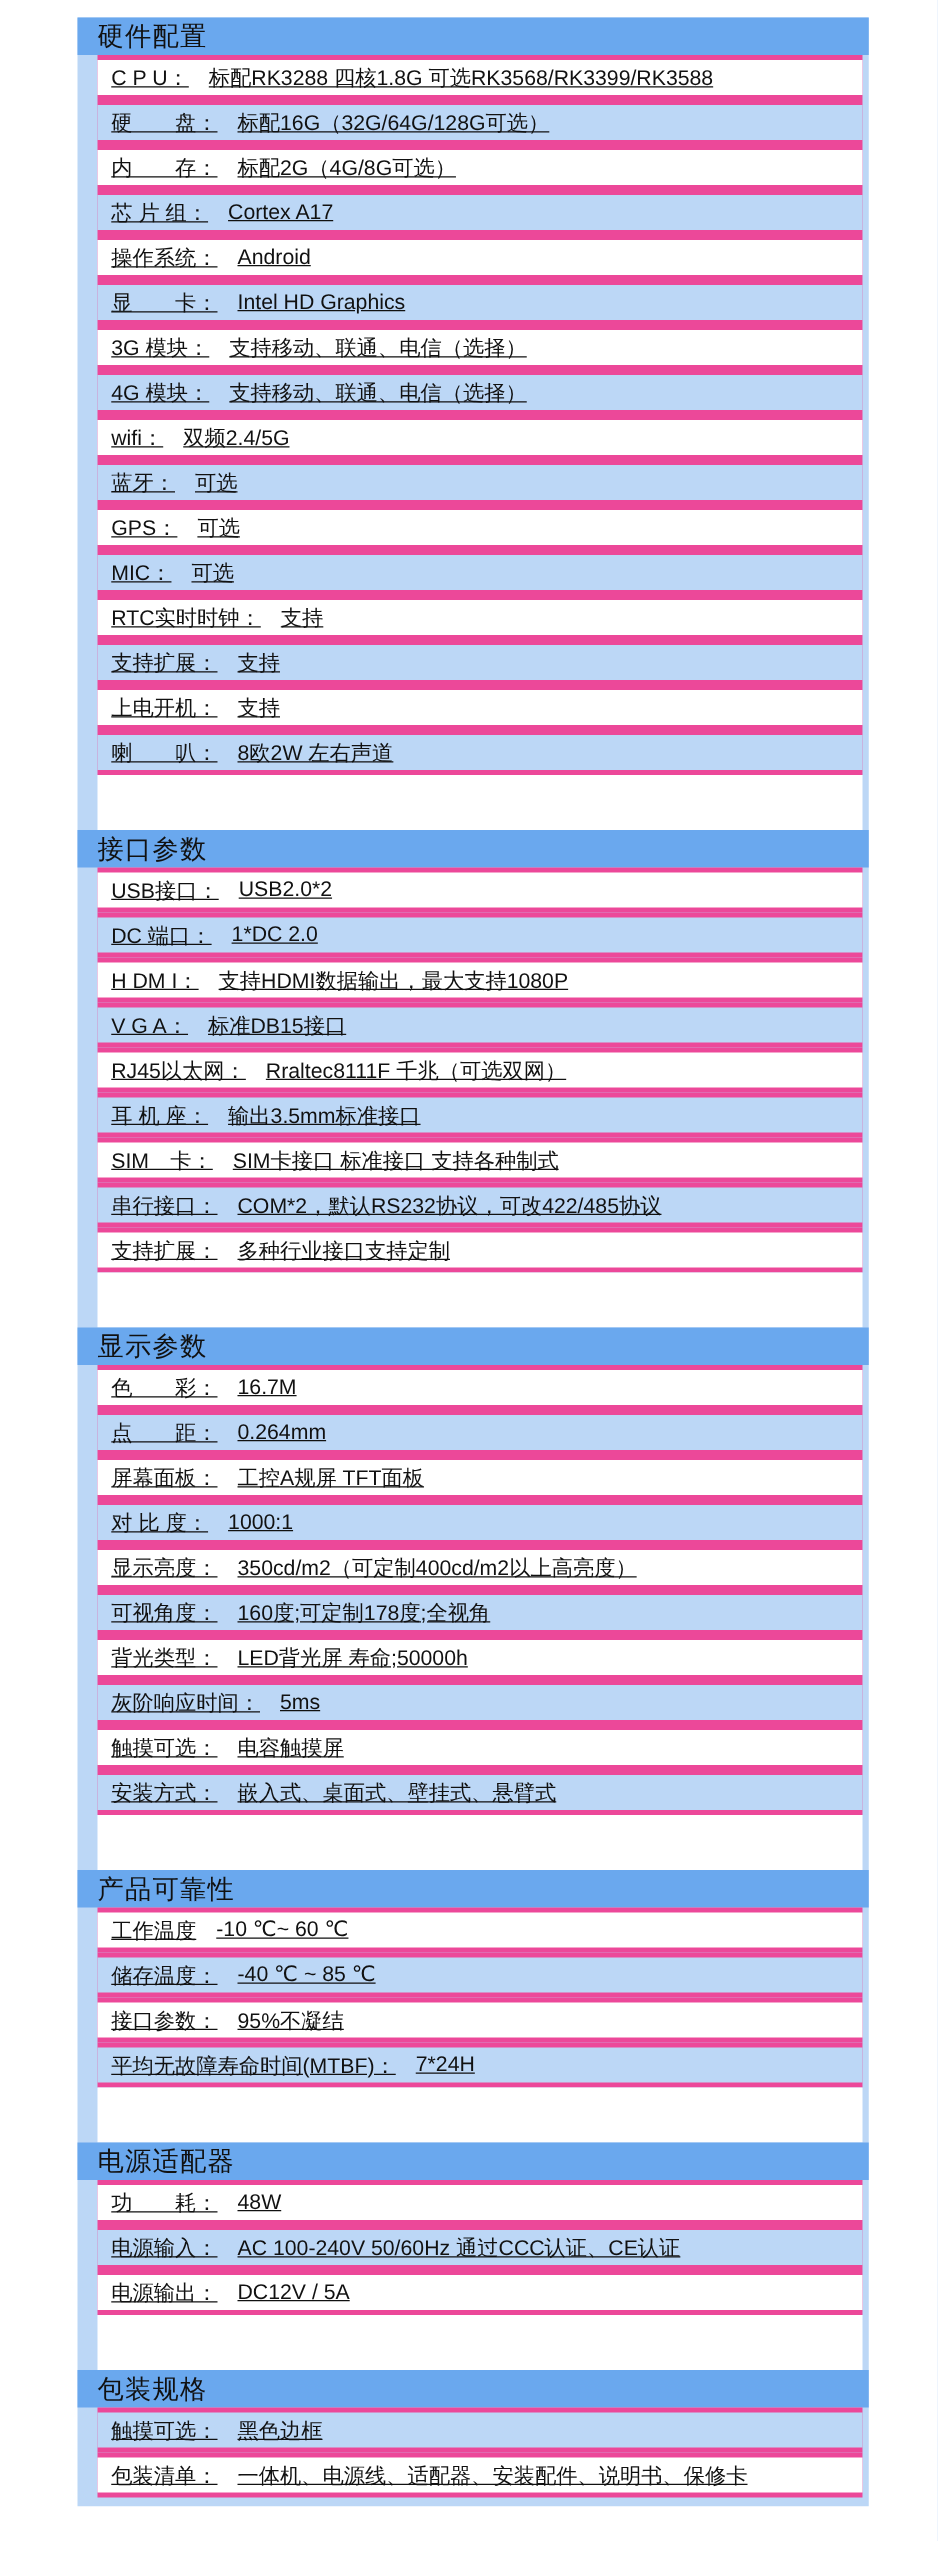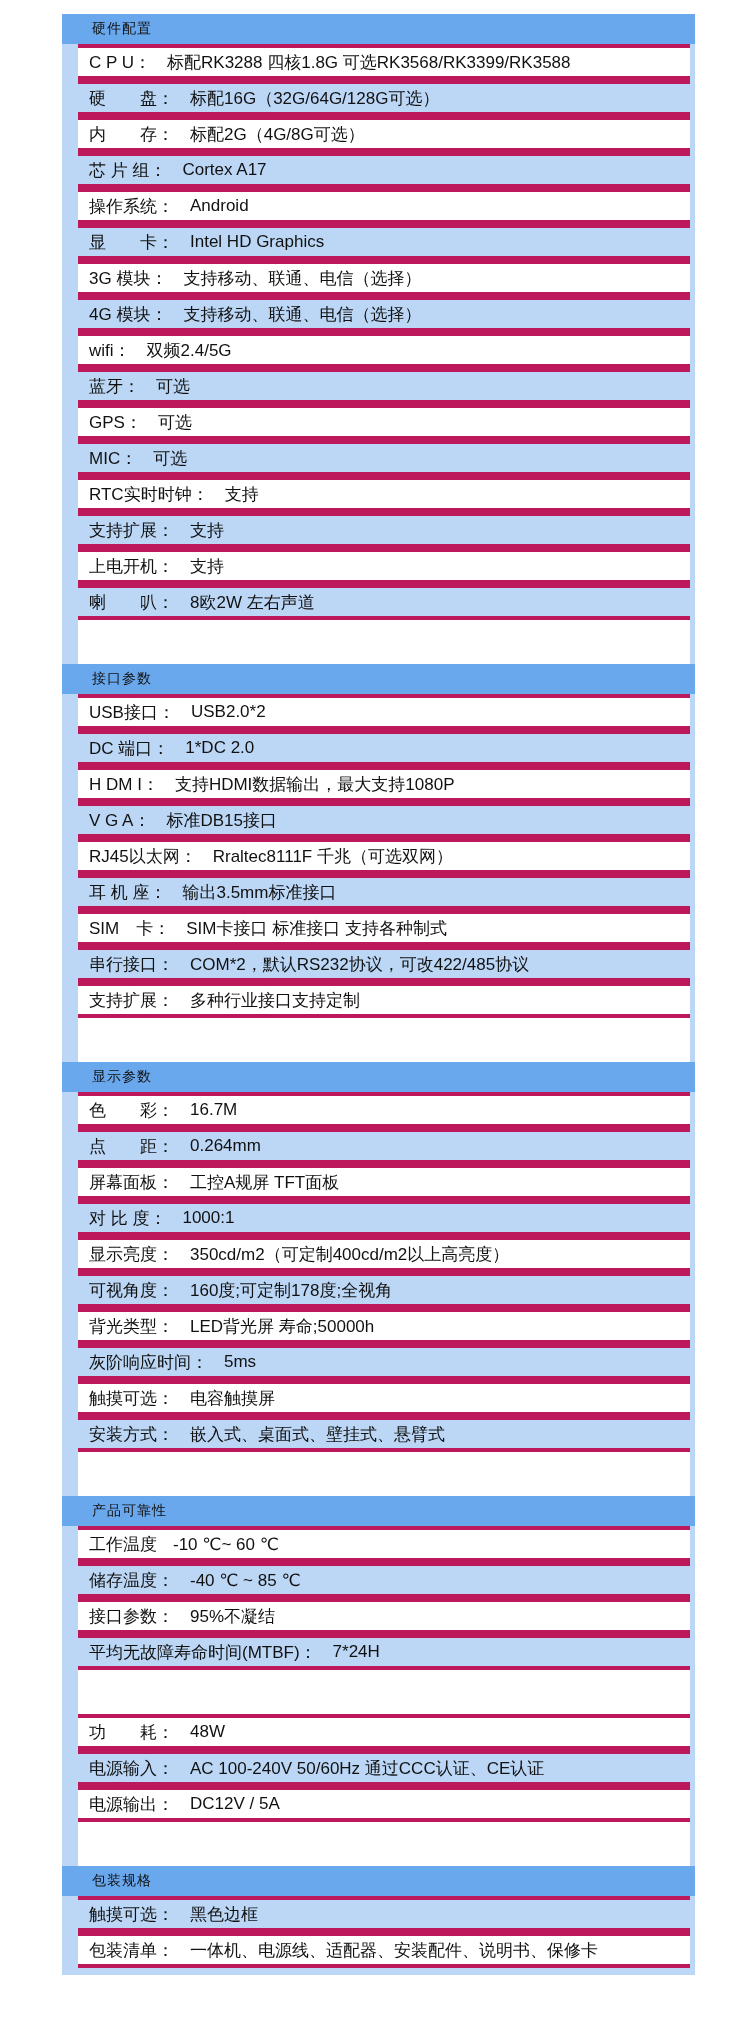--- a/index.html
+++ b/index.html
@@ -23,35 +23,36 @@
     box-sizing: border-box;
     background: var(--frame-bg, #BCD7F6);
     padding: 0 5px 7px 16px;
   }
   .sec-header {
     height: 30px;
     margin: 0 -5px 0 -16px;
     background: var(--header-bg, #6AA8EE);
     display: flex;
     align-items: center;
-    padding-left: 30px;
+    padding-left: 16px;
     box-sizing: border-box;
-    font-size: 14px;
+    font-size: 21px;
     font-weight: 400;
     letter-spacing: 1px;
   }
   .sec-gap {
     height: 44px;
     background: #ffffff;
   }
   .spec-row {
     height: 36px;
     box-sizing: border-box;
-    background: #be185d;
+    background: #ec4899;
     padding: 4px 0;
+    text-decoration: underline;
   }
   .band {
     height: 28px;
     display: flex;
     align-items: center;
     padding-left: 11px;
     box-sizing: border-box;
     font-size: 17px;
     background: #ffffff;
   }
@@ -306,20 +307,21 @@
           <span class="spec-value">95%不凝结</span>
         </div>
       </div>
       <div class="spec-row alt">
         <div class="band">
           <span class="spec-label">平均无故障寿命时间(MTBF)：</span>
           <span class="spec-value">7*24H</span>
         </div>
       </div>
       <div class="sec-gap"></div>
+      <div class="sec-header">电源适配器</div>
       <div class="spec-row">
         <div class="band">
           <span class="spec-label">功　　耗：</span>
           <span class="spec-value">48W</span>
         </div>
       </div>
       <div class="spec-row alt">
         <div class="band">
           <span class="spec-label">电源输入：</span>
           <span class="spec-value">AC 100-240V 50/60Hz 通过CCC认证、CE认证</span>

